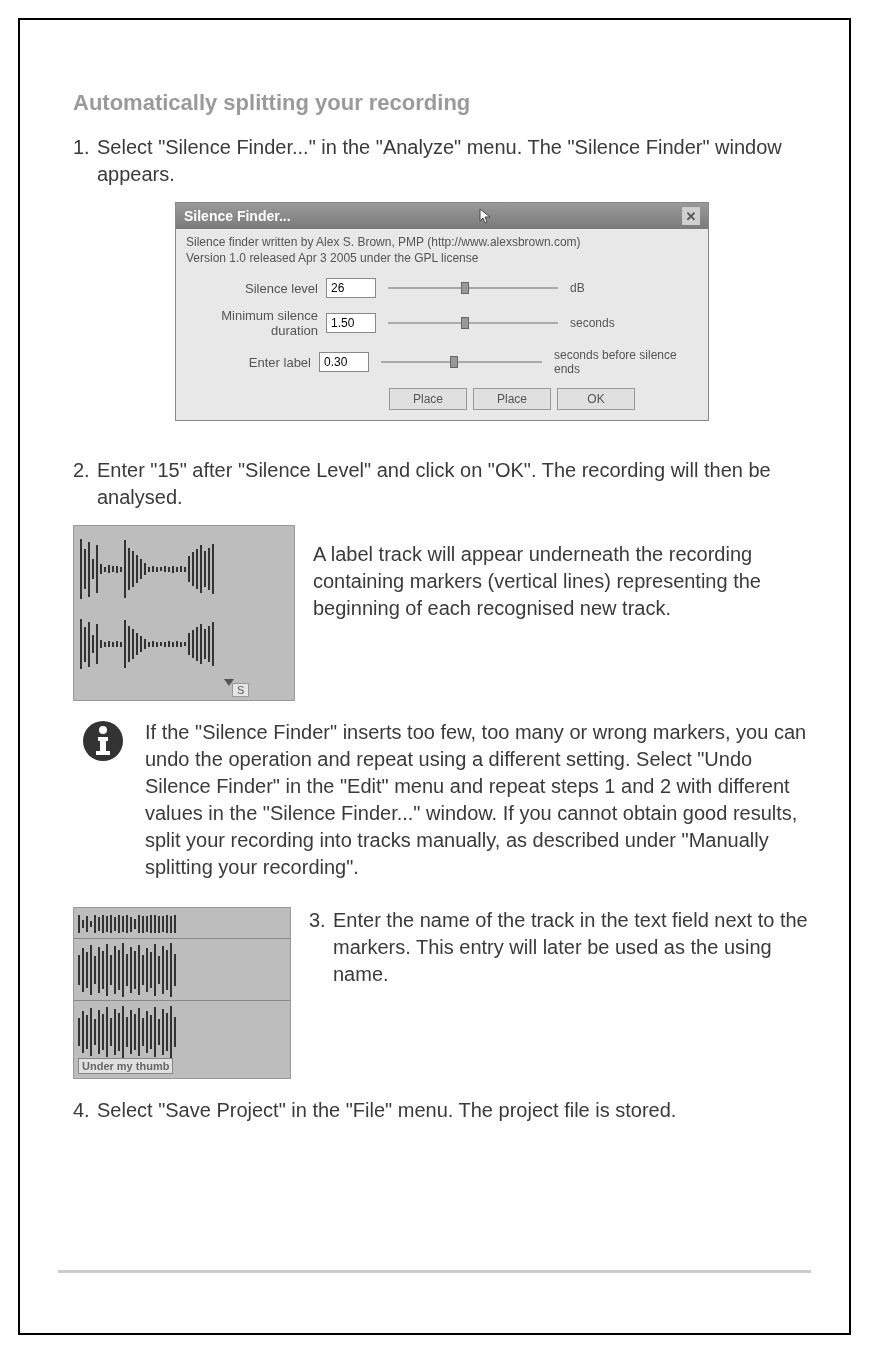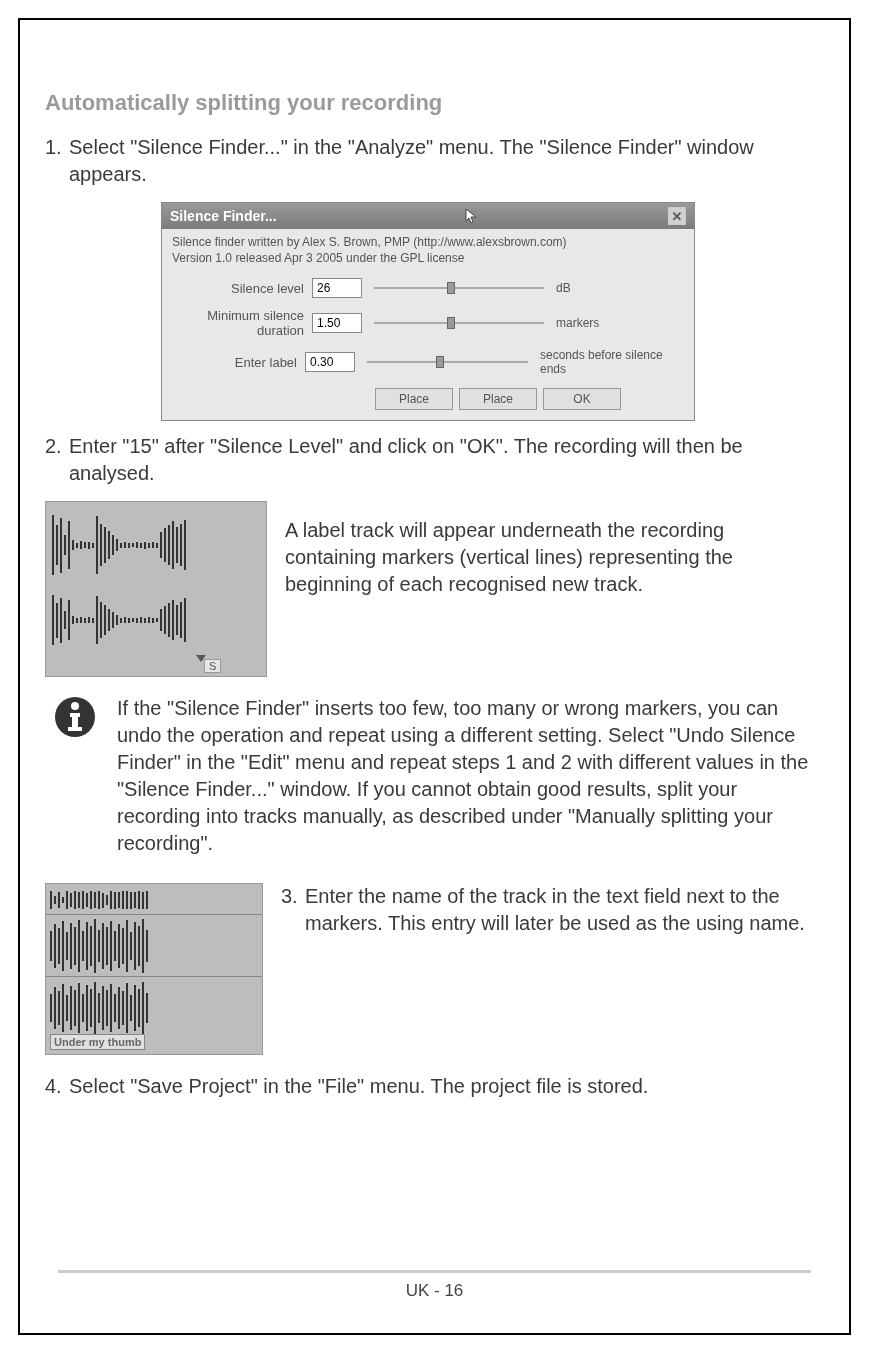--- a/index.html
+++ b/index.html
@@ -8,21 +8,21 @@
       background: #fff;
       width: 869px;
       height: 1353px;
       padding: 18px;
       position: relative;
     }
     .page-border {
       border: 2px solid #000;
       width: 100%;
       height: 100%;
-      padding: 70px 38px 30px 25px;
+      padding: 70px 38px 30px 53px;
       position: relative;
     }
     .heading {
       color: #9a9a9a;
       font-size: 22px;
       font-weight: bold;
       margin-bottom: 18px;
     }
     .body-text {
       color: #3a3a3a;
@@ -31,21 +31,21 @@
     }
     .step {
       display: flex;
       margin-bottom: 14px;
     }
     .step-num {
       min-width: 24px;
     }
     .dialog {
       width: 534px;
-      margin: 6px auto 12px auto;
+      margin: 6px auto 36px auto;
       border: 1px solid #888;
       font-size: 13px;
       color: #555;
     }
     .dialog-title {
       background: linear-gradient(#9a9a9a, #7a7a7a);
       color: #fff;
       padding: 4px 8px;
       display: flex;
       justify-content: space-between;
@@ -242,21 +242,21 @@
         <div class="param-unit">dB</div>
       </div>
 
       <div class="param-row">
         <div class="param-label">Minimum silence duration</div>
         <input class="param-input" value="1.50" style="">
         <div class="param-slider">
             <div class="slider-track"></div>
             <div class="slider-thumb"></div>
           </div>
-        <div class="param-unit">markers</div>
+        <div class="param-unit">seconds</div>
       </div>
 
       <div class="param-row">
         <div class="param-label">Enter label</div>
         <input class="param-input" value="0.30" style="">
         <div class="param-slider">
             <div class="slider-track"></div>
             <div class="slider-thumb"></div>
           </div>
         <div class="param-unit">seconds before silence ends</div>
@@ -460,15 +460,14 @@
       </div>
     </div>
   </div>
 
   <div class="step body-text" style="margin-top:8px;">
     <div class="step-num">4.</div>
     <div>Select "Save Project" in the "File" menu. The project file is stored.</div>
   </div>
 
   <hr class="footer-hr">
-  <div class="footer-text">UK - 16</div>
 
 </div>
 
 </body></html>

